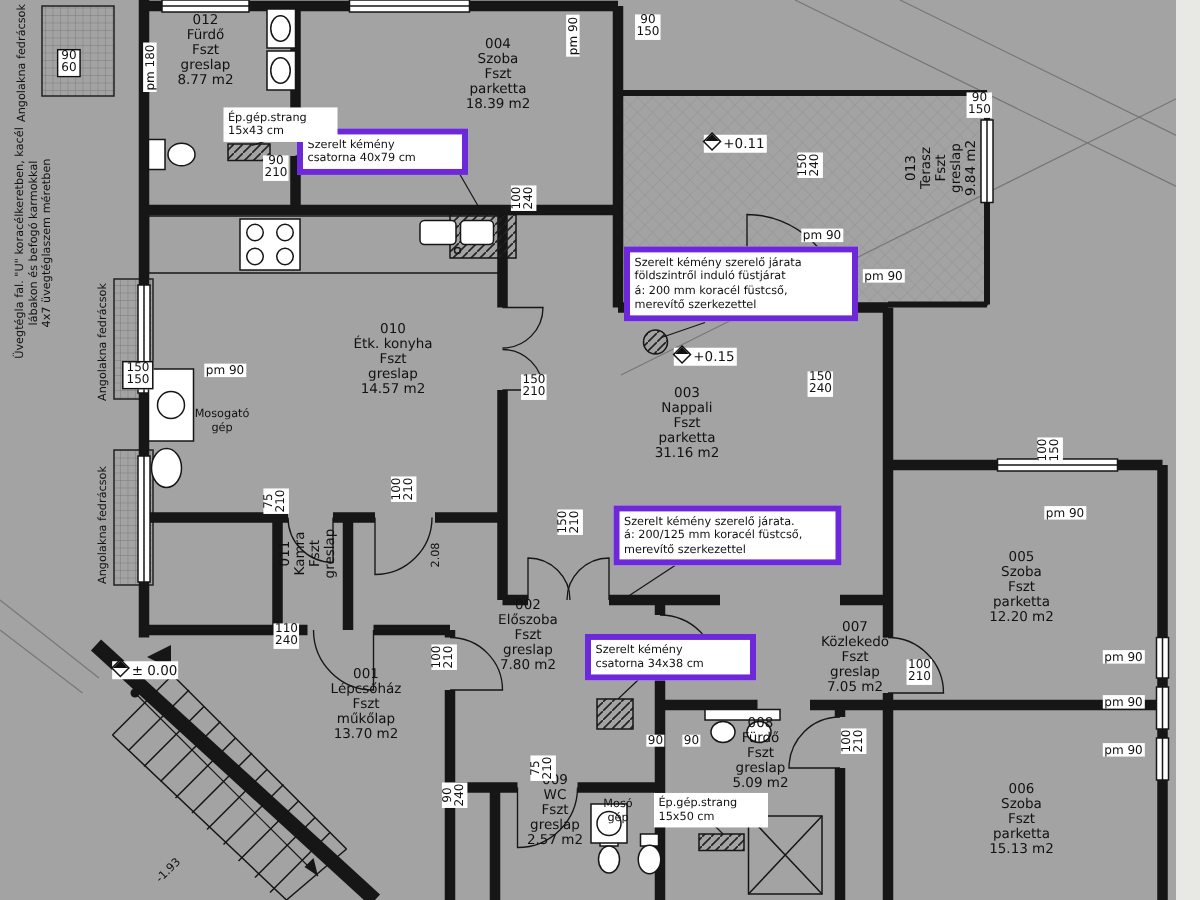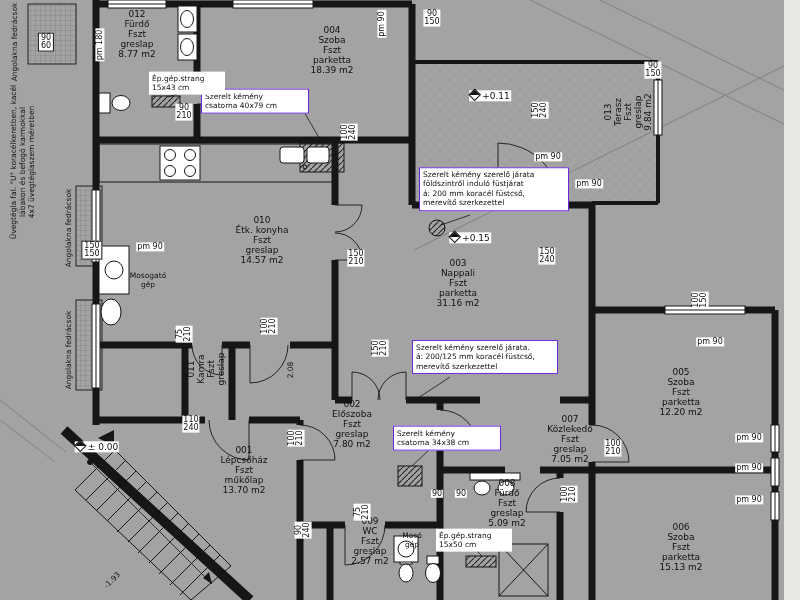--- a/index.html
+++ b/index.html
@@ -5,21 +5,21 @@
   html,body{margin:0;padding:0;background:#e8e8e4;}
   .plan{position:relative;width:784px;height:600px;background:#a3a3a3;overflow:hidden;
         font-family:"DejaVu Sans",sans-serif;color:#111;}
   .plan svg{position:absolute;left:0;top:0;}
   .labels{position:absolute;left:0;top:0;width:800px;height:600px;}
   .lbl{position:absolute;transform:translate(-50%,-50%);text-align:center;white-space:pre;
        color:#111;line-height:1.15;}
   .room{font-size:9px;line-height:1.12;}
   .dim{font-size:8px;background:#fff;line-height:1.05;padding:0 1px;}
   .dim.boxed{border:1px solid #111;padding:0 2px;}
-  .ann{font-size:7.5px;text-align:left;background:#fff;border:1px solid #6d28d9;
+  .ann{font-size:7.5px;text-align:left;background:#fff;border:4px solid #6d28d9;
        padding:2px 3px;line-height:1.25;}
   .ann.noBox{border:0;}
   .pm{font-size:8px;background:#fff;padding:0 1px;}
   .note{font-size:7.5px;line-height:1.2;background:transparent;}
   .level{font-size:9px;background:#fff;padding:0 1px;white-space:nowrap;}
   .marker{display:inline-block;width:7px;height:7px;border:1px solid #111;
           background:linear-gradient(135deg,#111 50%,#fff 50%);
           transform:rotate(45deg);margin-right:3px;}
 </style>
 </head>

